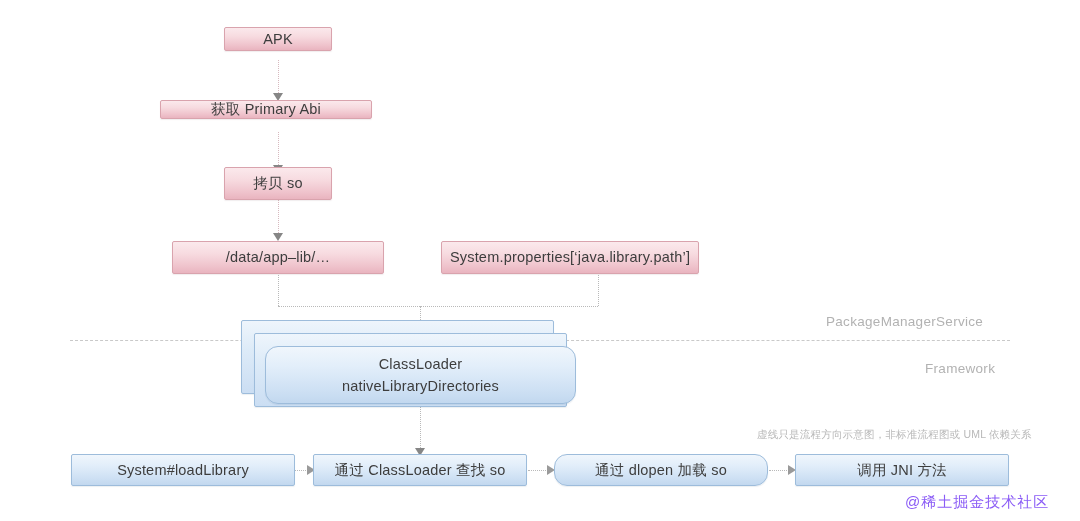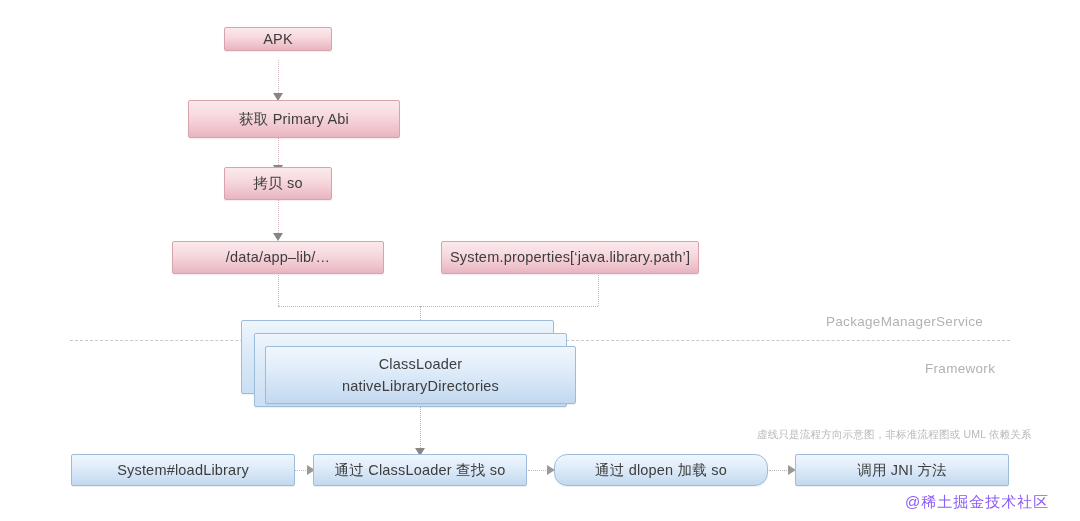--- a/index.html
+++ b/index.html
@@ -150,33 +150,33 @@
   <div class="arrow-right" style="left:307px; top:465px;"></div>
 
   <div class="conn-h" style="left:528px; top:470px; width:20px;"></div>
   <div class="arrow-right" style="left:547px; top:465px;"></div>
 
   <div class="conn-h" style="left:769px; top:470px; width:20px;"></div>
   <div class="arrow-right" style="left:788px; top:465px;"></div>
 
   <div class="node pink" style="left:224px; top:27px; width:108px; height:24px;">APK</div>
 
-  <div class="node pink" style="left:188px; top:100px; width:212px; height:38px;">获取 Primary Abi</div>
+  <div class="node pink" style="left:160px; top:100px; width:212px; height:19px;">获取 Primary Abi</div>
 
   <div class="node pink" style="left:224px; top:167px; width:108px; height:33px;">拷贝 so</div>
 
   <div class="node pink" style="left:172px; top:241px; width:212px; height:33px;">/data/app–lib/…</div>
 
   <div class="node pink" style="left:441px; top:241px; width:258px; height:33px;">System.properties[‘java.library.path’]</div>
 
   <div class="node blue stack-back" style="left:241px; top:320px; width:313px; height:74px;"></div>
 
   <div class="node blue stack-back" style="left:254px; top:333px; width:313px; height:74px;"></div>
 
-  <div class="node blue" style="left:265px; top:346px; width:311px; height:58px; flex-direction:column; gap:3px;">
+  <div class="node blue" style="left:265px; top:346px; width:311px; height:58px; flex-direction:column; gap:3px;border-radius:13px;">
     <span class="line2">ClassLoader</span>
     <span class="line2">nativeLibraryDirectories</span>
   </div>
 
   <div class="node blue" style="left:71px; top:454px; width:224px; height:32px;">System#loadLibrary</div>
 
   <div class="node blue" style="left:313px; top:454px; width:214px; height:32px;">通过 ClassLoader 查找 so</div>
 
   <div class="node blue" style="left:554px; top:454px; width:214px; height:32px;border-radius:13px;">通过 dlopen 加载 so</div>
 

